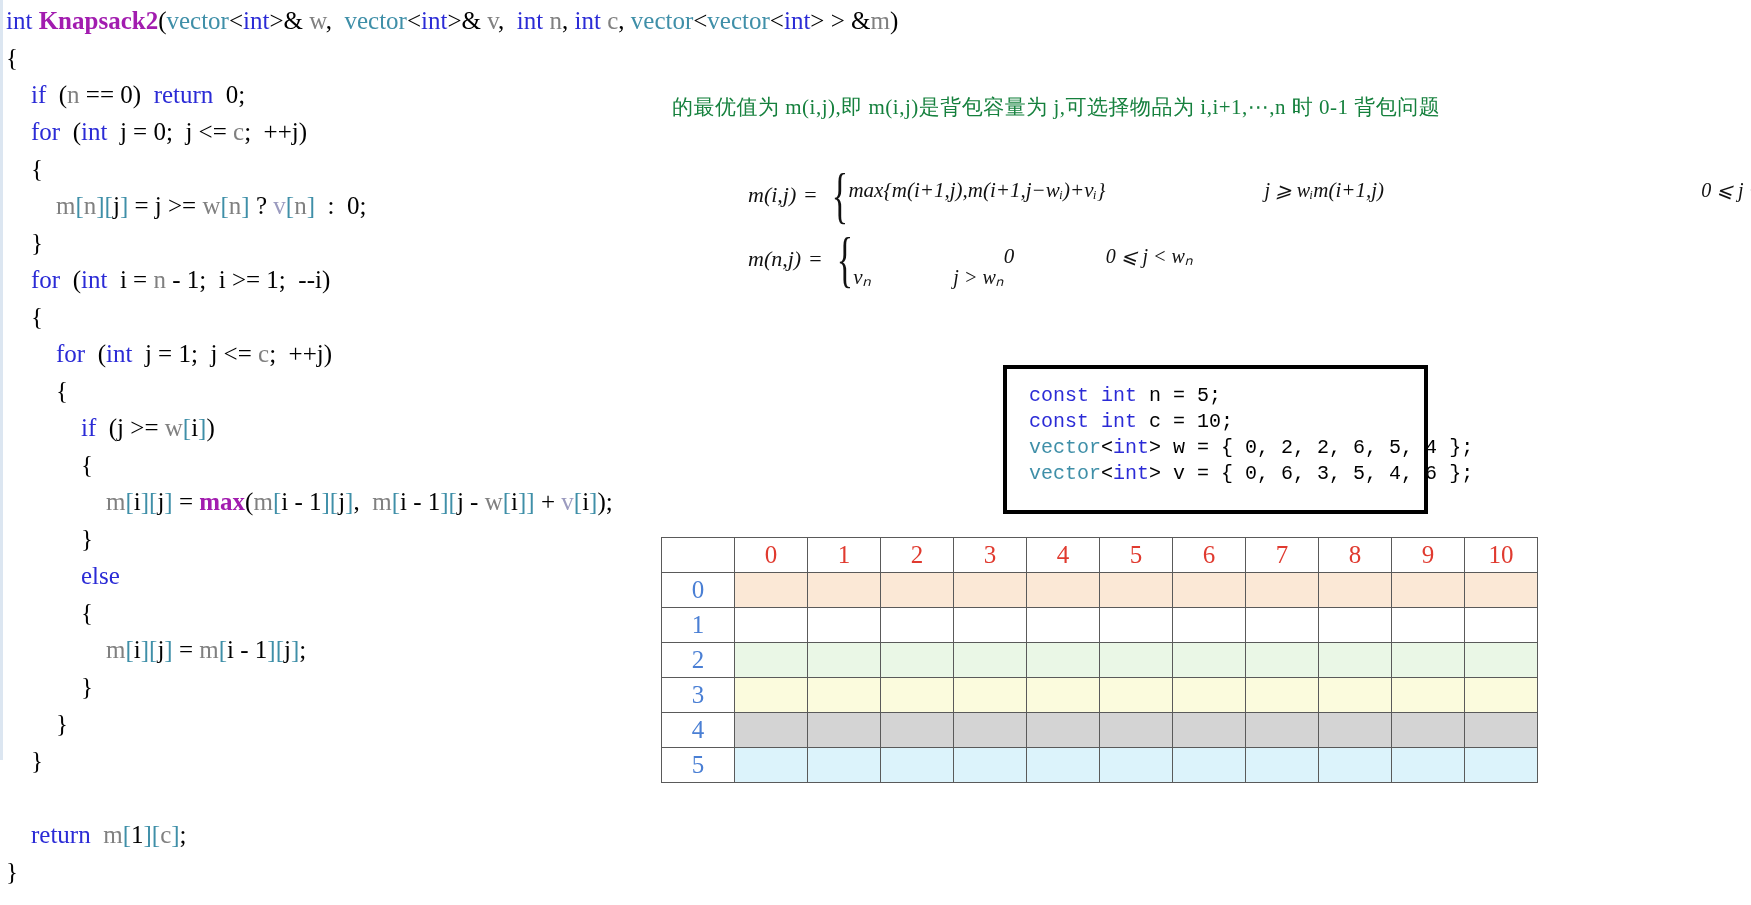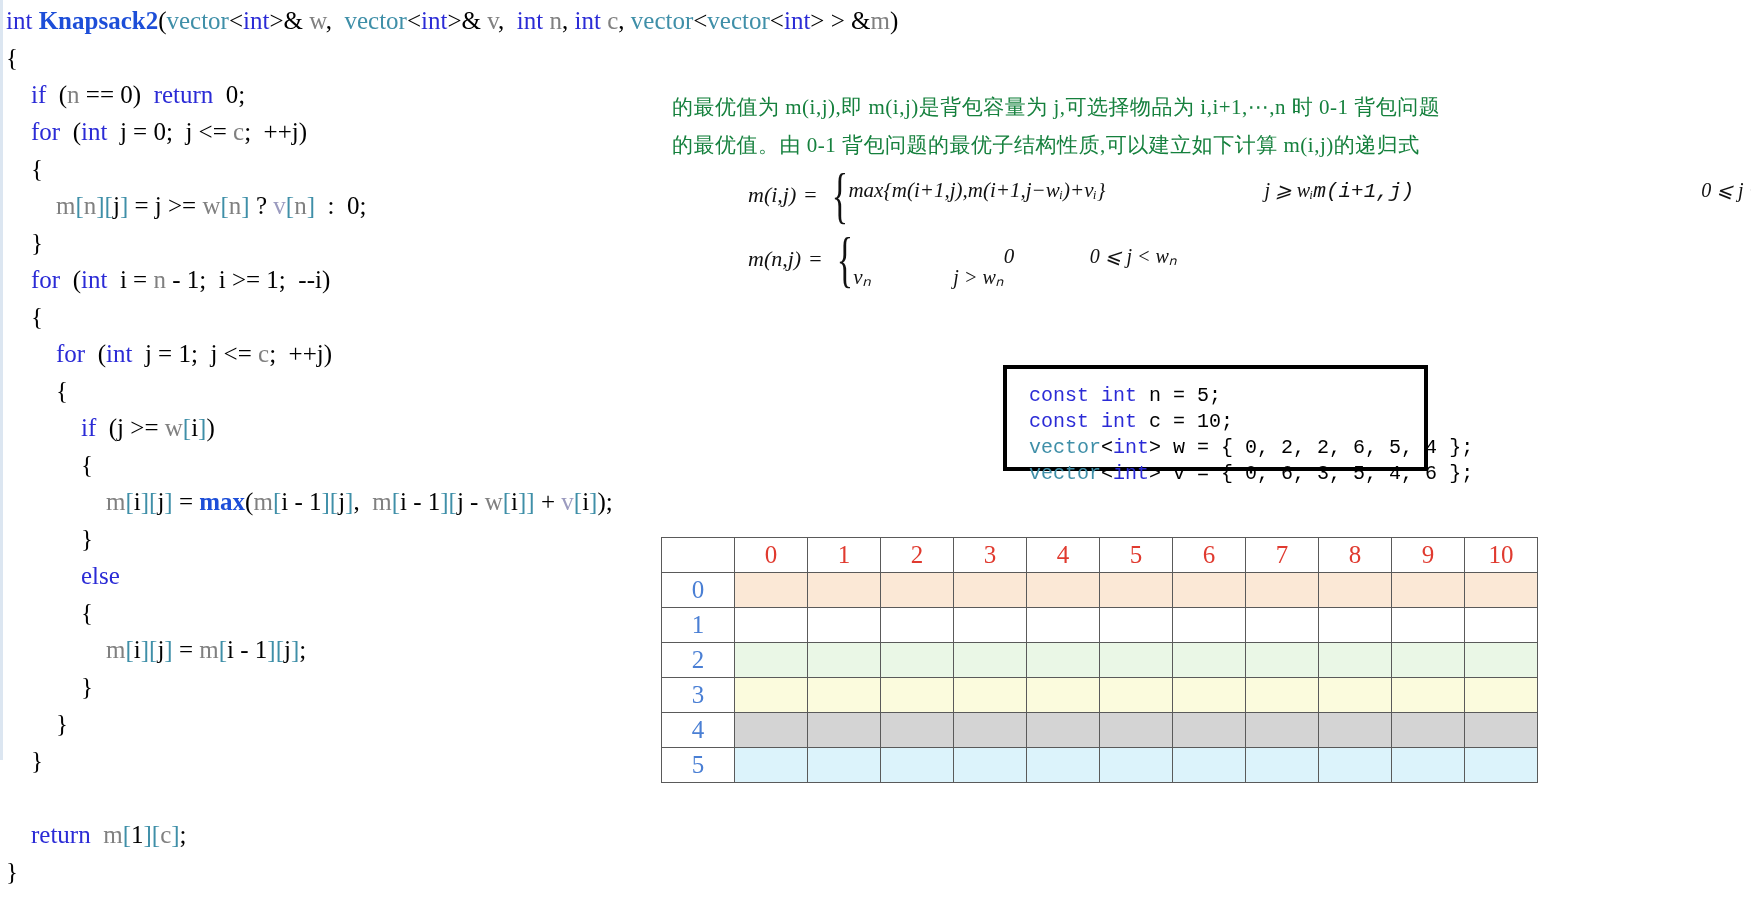--- a/index.html
+++ b/index.html
@@ -22,21 +22,21 @@
     line-height:37px;
     white-space:pre;
     color:#000000;
   }
   #code .ln{display:block;height:37px;}
   .kw{color:#2b2bd6;}
   .ty{color:#3f8fa8;}
   .var{color:#808080;}
   .num{color:#000000;}
   .br{color:#3f8fa8;}
-  .fn{color:#1d4ed8;font-weight:bold;}
+  .fn{color:#a21caf;font-weight:bold;}
   .pl{color:#000000;}
   .vv{color:#9b9bbf;}
 
   
   #prose{
     position:absolute;left:672px;top:88px;width:1080px;
     font-family:"Liberation Serif", serif;
     font-size:21px;
     line-height:38px;
     color:#15803d;
@@ -58,21 +58,21 @@
     transform:scaleX(0.55);display:inline-block;margin-right:-6px;
   }
   .fcases{display:flex;flex-direction:row;}
   .frow{display:flex;align-items:baseline;white-space:nowrap;height:34px;}
   .fbody{font-size:21px;font-style:italic;}
   .fcond{font-size:20px;font-style:italic;}
 
   
   #constbox{
     position:absolute;left:1003px;top:365px;
-    width:425px;height:106px;
+    width:425px;height:149px;
     border:4px solid #000;
     background:#fff;
     box-sizing:border-box;
   }
   #constbox .cl{
     display:block;white-space:pre;
     font-family:"Liberation Mono", monospace;
     font-size:20px;line-height:26px;
     padding-left:22px;
     color:#000;
@@ -107,51 +107,50 @@
 </style>
 </head>
 <body>
 
 <div class="left-rule"></div>
 
 <div id="code"><span class="ln"><span class="kw">int </span><span class="fn">Knapsack2</span><span class="pl">(</span><span class="ty">vector</span><span class="pl">&lt;</span><span class="kw">int</span><span class="pl">&gt;&amp; </span><span class="var">w</span><span class="pl">,  </span><span class="ty">vector</span><span class="pl">&lt;</span><span class="kw">int</span><span class="pl">&gt;&amp; </span><span class="var">v</span><span class="pl">,  </span><span class="kw">int </span><span class="var">n</span><span class="pl">, </span><span class="kw">int </span><span class="var">c</span><span class="pl">, </span><span class="ty">vector</span><span class="pl">&lt;</span><span class="ty">vector</span><span class="pl">&lt;</span><span class="kw">int</span><span class="pl">&gt; &gt; &amp;</span><span class="var">m</span><span class="pl">)</span></span><span class="ln"><span class="pl">{</span></span><span class="ln"><span class="pl">    </span><span class="kw">if</span><span class="pl">  (</span><span class="var">n</span><span class="pl"> == </span><span class="num">0</span><span class="pl">)  </span><span class="kw">return</span><span class="pl">  </span><span class="num">0</span><span class="pl">;</span></span><span class="ln"><span class="pl">    </span><span class="kw">for</span><span class="pl">  (</span><span class="kw">int</span><span class="pl">  j = </span><span class="num">0</span><span class="pl">;  j &lt;= </span><span class="var">c</span><span class="pl">;  ++j)</span></span><span class="ln"><span class="pl">    {</span></span><span class="ln"><span class="pl">        </span><span class="var">m</span><span class="br">[</span><span class="var">n</span><span class="br">]</span><span class="br">[</span><span class="pl">j</span><span class="br">]</span><span class="pl"> = j &gt;= </span><span class="var">w</span><span class="br">[</span><span class="var">n</span><span class="br">]</span><span class="pl"> ? </span><span class="vv">v</span><span class="br">[</span><span class="var">n</span><span class="br">]</span><span class="pl">  :  </span><span class="num">0</span><span class="pl">;</span></span><span class="ln"><span class="pl">    }</span></span><span class="ln"><span class="pl">    </span><span class="kw">for</span><span class="pl">  (</span><span class="kw">int</span><span class="pl">  i = </span><span class="var">n</span><span class="pl"> - </span><span class="num">1</span><span class="pl">;  i &gt;= </span><span class="num">1</span><span class="pl">;  --i)</span></span><span class="ln"><span class="pl">    {</span></span><span class="ln"><span class="pl">        </span><span class="kw">for</span><span class="pl">  (</span><span class="kw">int</span><span class="pl">  j = </span><span class="num">1</span><span class="pl">;  j &lt;= </span><span class="var">c</span><span class="pl">;  ++j)</span></span><span class="ln"><span class="pl">        {</span></span><span class="ln"><span class="pl">            </span><span class="kw">if</span><span class="pl">  (j &gt;= </span><span class="var">w</span><span class="br">[</span><span class="pl">i</span><span class="br">]</span><span class="pl">)</span></span><span class="ln"><span class="pl">            {</span></span><span class="ln"><span class="pl">                </span><span class="var">m</span><span class="br">[</span><span class="pl">i</span><span class="br">]</span><span class="br">[</span><span class="pl">j</span><span class="br">]</span><span class="pl"> = </span><span class="fn">max</span><span class="pl">(</span><span class="var">m</span><span class="br">[</span><span class="pl">i</span><span class="pl"> - </span><span class="num">1</span><span class="br">]</span><span class="br">[</span><span class="pl">j</span><span class="br">]</span><span class="pl">,  </span><span class="var">m</span><span class="br">[</span><span class="pl">i</span><span class="pl"> - </span><span class="num">1</span><span class="br">]</span><span class="br">[</span><span class="pl">j</span><span class="pl"> - </span><span class="var">w</span><span class="br">[</span><span class="pl">i</span><span class="br">]</span><span class="br">]</span><span class="pl"> + </span><span class="vv">v</span><span class="br">[</span><span class="pl">i</span><span class="br">]</span><span class="pl">);</span></span><span class="ln"><span class="pl">            }</span></span><span class="ln"><span class="pl">            </span><span class="kw">else</span></span><span class="ln"><span class="pl">            {</span></span><span class="ln"><span class="pl">                </span><span class="var">m</span><span class="br">[</span><span class="pl">i</span><span class="br">]</span><span class="br">[</span><span class="pl">j</span><span class="br">]</span><span class="pl"> = </span><span class="var">m</span><span class="br">[</span><span class="pl">i</span><span class="pl"> - </span><span class="num">1</span><span class="br">]</span><span class="br">[</span><span class="pl">j</span><span class="br">]</span><span class="pl">;</span></span><span class="ln"><span class="pl">            }</span></span><span class="ln"><span class="pl">        }</span></span><span class="ln"><span class="pl">    }</span></span><span class="ln">&nbsp;</span><span class="ln"><span class="pl">    </span><span class="kw">return</span><span class="pl">  </span><span class="var">m</span><span class="br">[</span><span class="num">1</span><span class="br">]</span><span class="br">[</span><span class="var">c</span><span class="br">]</span><span class="pl">;</span></span><span class="ln"><span class="pl">}</span></span></div>
 
 <div id="prose">
   <span class="line">的最优值为 m(i,j),即 m(i,j)是背包容量为 j,可选择物品为 i,i+1,⋯,n 时 0-1 背包问题</span>
-  <span class="line">的最优值。由 0-1 背包问题的最优子结构性质,可以建立如下计算 m(i,j)的递归式</span>
 </div>
 
 <div id="formulas">
     <div class="feq">
       <span class="flhs">m(i,j)</span>
       <span class="feqsym">=</span>
       <span class="brace">{</span>
       <span class="fcases">
         <span class="frow">
           <span class="fbody" style="min-width: 360px;">max{m(i+1,j),m(i+1,j−wᵢ)+vᵢ}</span>
           <span class="fcond" style="margin-left: 56px;">j ⩾ wᵢ</span>
         </span>
         <span class="frow">
-          <span class="fbody" style="min-width: 360px; font-family: Liberation Mono, monospace;">m(i+1,j)</span>
+          <span class="fbody" style="min-width: 360px;">m(i+1,j)</span>
           <span class="fcond" style="margin-left: 28px;">0 ⩽ j &lt; wᵢ</span>
         </span>
       </span>
     </div>
     <div class="feq">
       <span class="flhs">m(n,j)</span>
       <span class="feqsym">=</span>
       <span class="brace">{</span>
       <span class="fcases">
         <span class="frow">
           <span class="fbody" style="min-width: 70px; margin-top: 20px;">vₙ</span>
           <span class="fcond" style="margin-left: 30px;">j &gt; wₙ</span>
         </span>
         <span class="frow">
           <span class="fbody" style="min-width: 70px;">0</span>
-          <span class="fcond" style="margin-left: 16px;">0 ⩽ j &lt; wₙ</span>
+          <span class="fcond" style="margin-left: 32px;">0 ⩽ j &lt; wₙ</span>
         </span>
       </span>
     </div>
   </div>
 
 <div id="constbox">
   <div class="inner">
       <span class="cl"><span class="kw">const</span><span class="pl"> </span><span class="kw">int</span><span class="pl"> </span><span class="pl">n</span><span class="pl"> = </span><span class="num">5</span><span class="pl">;</span></span>
       <span class="cl"><span class="kw">const</span><span class="pl"> </span><span class="kw">int</span><span class="pl"> </span><span class="pl">c</span><span class="pl"> = </span><span class="num">10</span><span class="pl">;</span></span>
       <span class="cl"><span class="ty">vector</span><span class="pl">&lt;</span><span class="kw">int</span><span class="pl">&gt; </span><span class="pl">w</span><span class="pl"> = { </span><span class="num">0, 2, 2, 6, 5, 4</span><span class="pl"> };</span></span>

